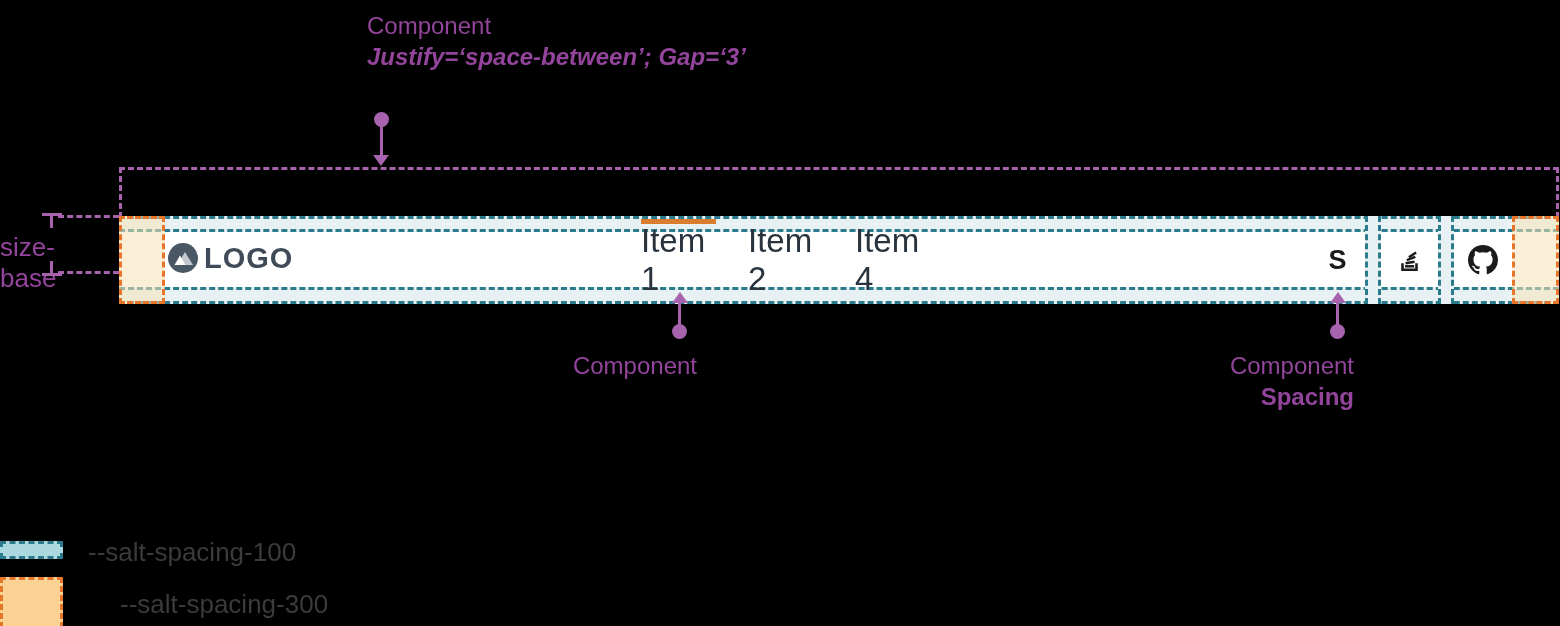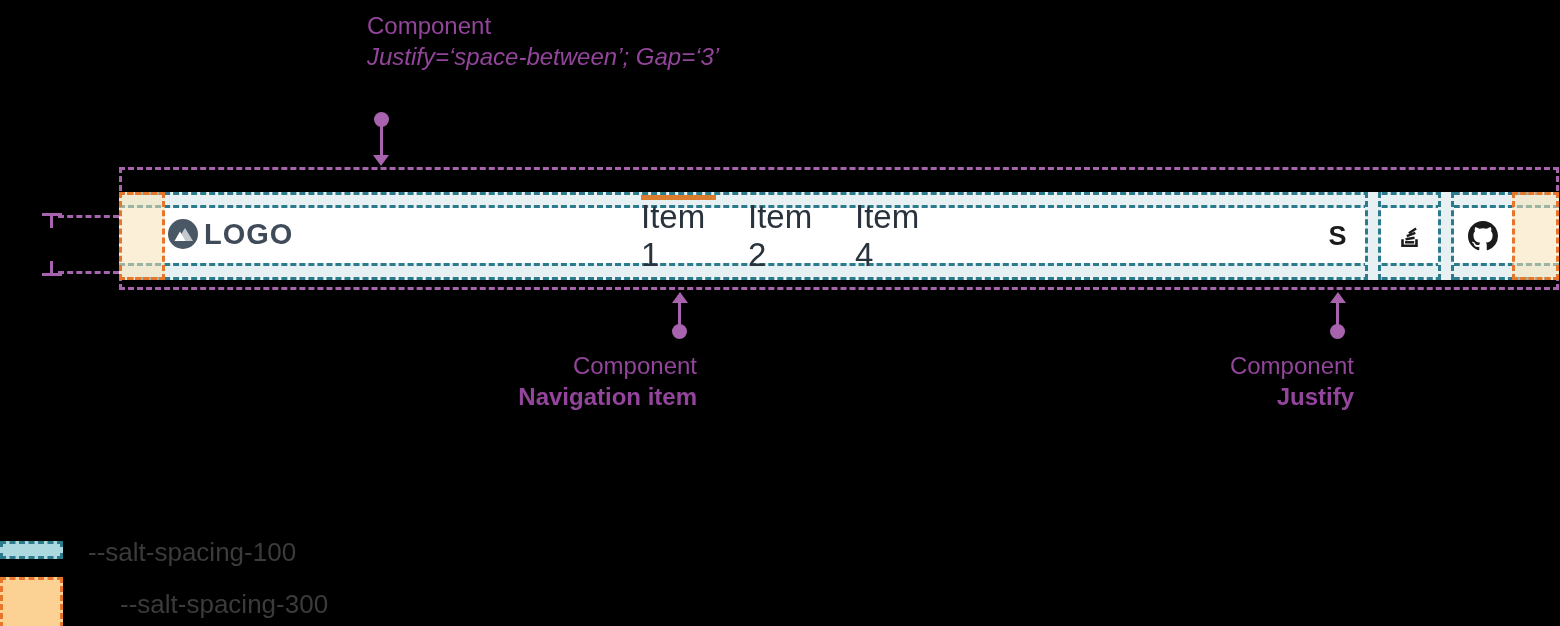--- a/index.html
+++ b/index.html
@@ -20,41 +20,41 @@
     --legend-text:#3B3B3B;
   }
   *{margin:0;padding:0;box-sizing:border-box;}
   html,body{background:#000;}
   body{font-family:"Liberation Sans","DejaVu Sans",sans-serif;}
   .stage{position:relative;width:1560px;height:626px;background:#000;overflow:hidden;}
 
   
   .anno{position:absolute;color:var(--purple-text);font-size:24px;line-height:31px;}
   .anno .b{font-weight:700;}
-  .anno .i{font-style:italic;font-weight:400;}
+  .anno .i{font-style:italic;font-weight:700;}
   .anno-flex{left:367px;top:10px;text-align:left;}
   .anno-nav{left:447px;top:350px;width:250px;text-align:right;}
   .anno-btn{left:1104px;top:350px;width:250px;text-align:right;}
 
   .dot{position:absolute;width:15px;height:15px;border-radius:50%;background:var(--purple-line);}
   .vline{position:absolute;width:3px;background:var(--purple-line);}
   .arr-down{position:absolute;width:0;height:0;border-left:8px solid transparent;border-right:8px solid transparent;border-top:11px solid var(--purple-line);}
   .arr-up{position:absolute;width:0;height:0;border-left:8px solid transparent;border-right:8px solid transparent;border-bottom:11px solid var(--purple-line);}
 
   
   .flex-outline{position:absolute;left:119px;top:167px;width:1440px;height:123px;border:3px dashed var(--purple-line);}
 
   
   .size-base-label{position:absolute;left:0;top:232px;width:104px;font-size:26px;color:var(--purple-text);}
   .tick-cap{position:absolute;width:20px;height:3px;background:var(--purple-line);}
   .tick-stem{position:absolute;width:3px;height:15px;background:var(--purple-line);}
   .hdash{position:absolute;height:0;border-top:3px dashed var(--purple-line);}
 
   
-  .bar{position:absolute;left:119px;top:192px;width:1440px;height:88px;background:#fff;}
+  .bar{position:absolute;left:119px;top:216px;width:1440px;height:88px;background:#fff;}
   .strip-h{position:absolute;left:0;right:0;background:var(--teal-fill);border-top:3px dashed var(--teal-border);border-bottom:3px dashed var(--teal-border);}
   .strip-h.top{top:0;height:16px;}
   .strip-h.bottom{bottom:0;height:17px;}
   .strip-v{position:absolute;top:0;bottom:0;width:16px;background:var(--teal-fill);border-left:3px dashed var(--teal-border);border-right:3px dashed var(--teal-border);}
   .orange-box{position:absolute;top:0;bottom:0;background:var(--orange-fill);border:3px dashed var(--orange-border);}
   .orange-box.left{left:0;width:46px;}
   .orange-box.right{right:0;width:47px;}
 
   .logo{position:absolute;left:49px;top:27px;display:flex;align-items:center;gap:6px;}
   .logo-circle{width:30px;height:30px;}
@@ -86,20 +86,21 @@
   <div class="anno anno-flex">
     <div>Component</div>
     <div class="i">Justify=‘space-between’; Gap=‘3’</div>
   </div>
   <div class="dot" style="left:374px;top:112px;"></div>
   <div class="vline" style="left:380px;top:125px;height:32px;"></div>
   <div class="arr-down" style="left:373px;top:155px;"></div>
 
   <div class="flex-outline"></div>
 
+  <div class="size-base-label">size-base</div>
   <div class="tick-cap" style="left:42px;top:213px;"></div>
   <div class="tick-stem" style="left:50px;top:213px;"></div>
   <div class="hdash" style="left:58px;top:215px;width:61px;"></div>
   <div class="tick-stem" style="left:50px;top:261px;"></div>
   <div class="tick-cap" style="left:42px;top:273px;"></div>
   <div class="hdash" style="left:58px;top:271px;width:61px;"></div>
 
   <div class="bar">
     <div class="strip-h top"></div>
     <div class="strip-h bottom"></div>
@@ -154,29 +155,28 @@
 
     <div class="orange-box left"></div>
     <div class="orange-box right"></div>
   </div>
 
   <div class="arr-up" style="left:672px;top:292px;"></div>
   <div class="vline" style="left:678px;top:301px;height:26px;"></div>
   <div class="dot" style="left:672px;top:324px;"></div>
   <div class="anno anno-nav">
     <div>Component</div>
-    <div class="b">Navigation item</div>
   </div>
 
   <div class="arr-up" style="left:1330px;top:292px;"></div>
   <div class="vline" style="left:1336px;top:301px;height:26px;"></div>
   <div class="dot" style="left:1330px;top:324px;"></div>
   <div class="anno anno-btn">
     <div>Component</div>
-    <div class="b">Justify</div>
+    <div class="b">Spacing</div>
   </div>
 
   <div class="swatch swatch-100"></div>
   <div class="legend-label l100">--salt-spacing-100</div>
   <div class="swatch swatch-300"></div>
   <div class="legend-label l300">--salt-spacing-300</div>
 
 </div>
 
 </body></html>

